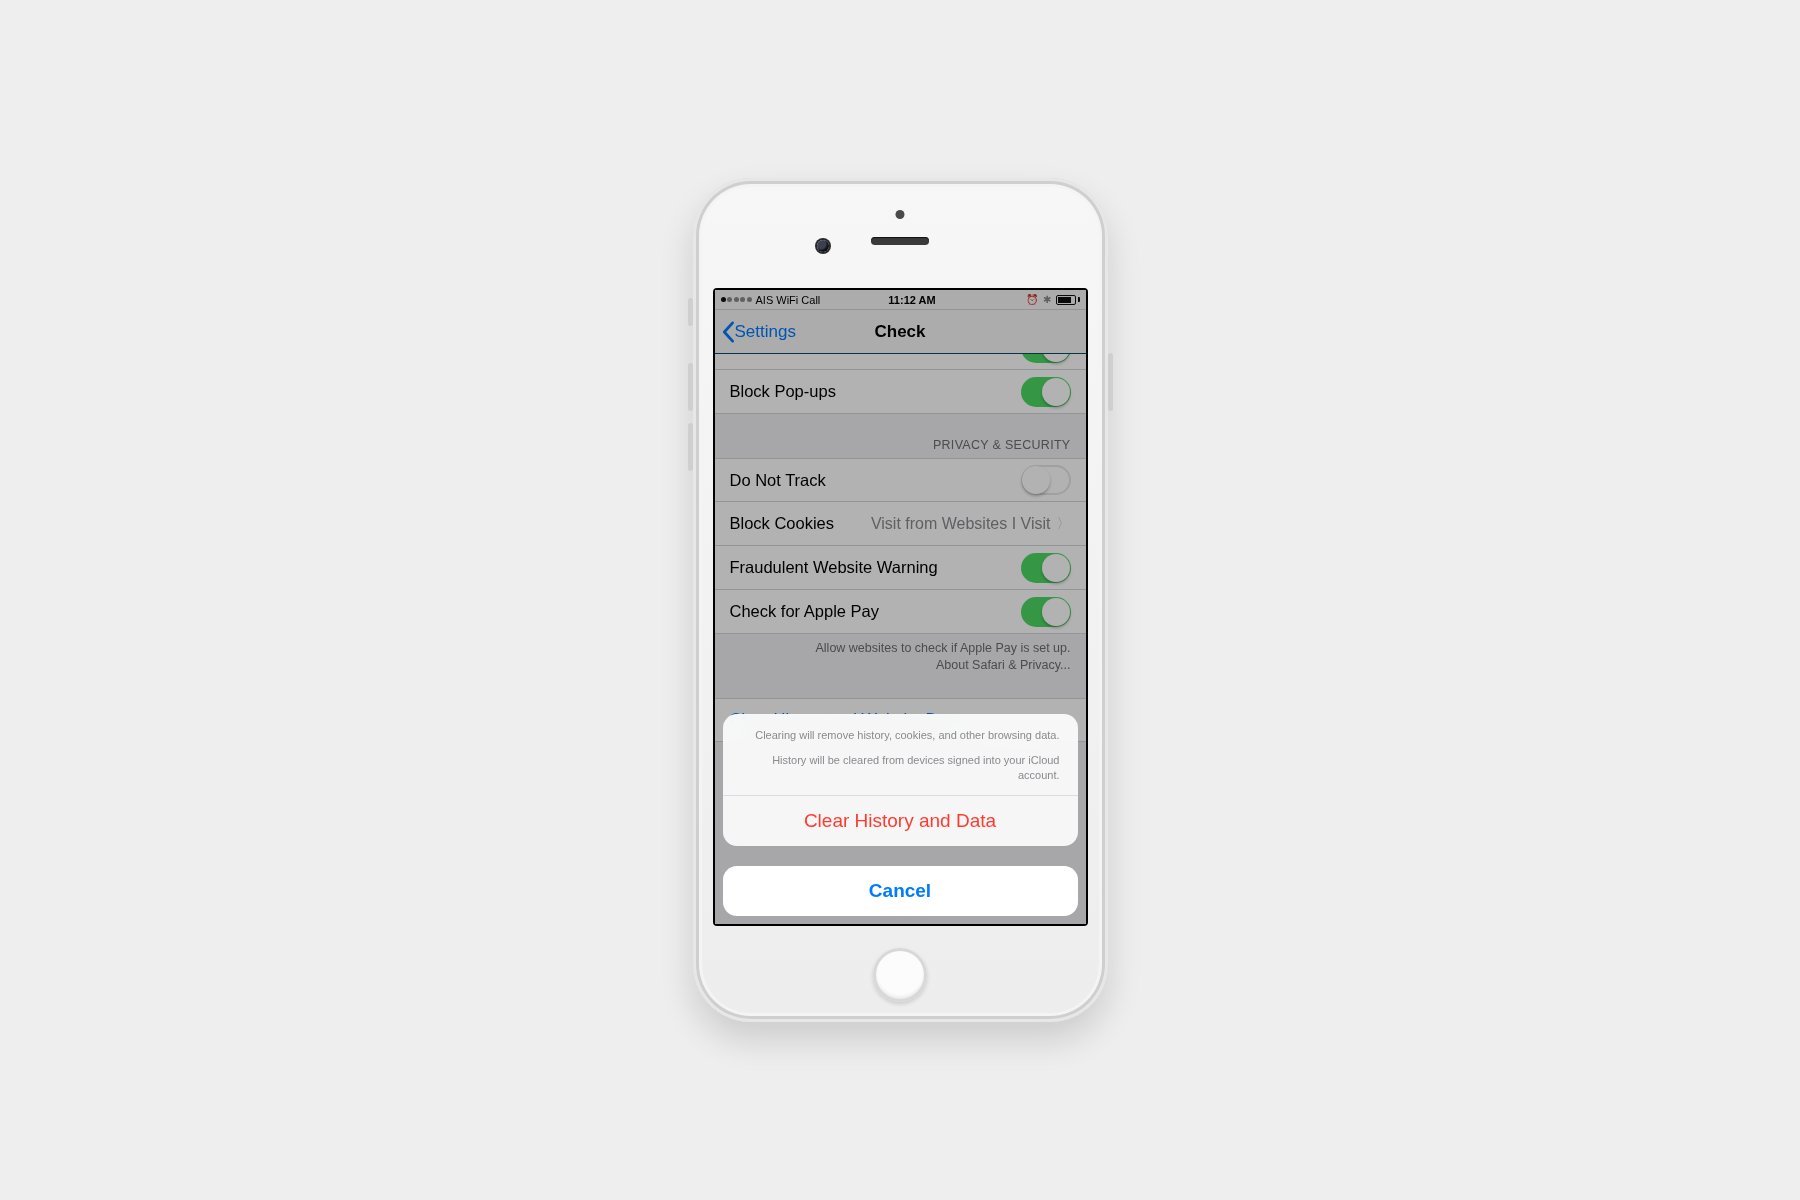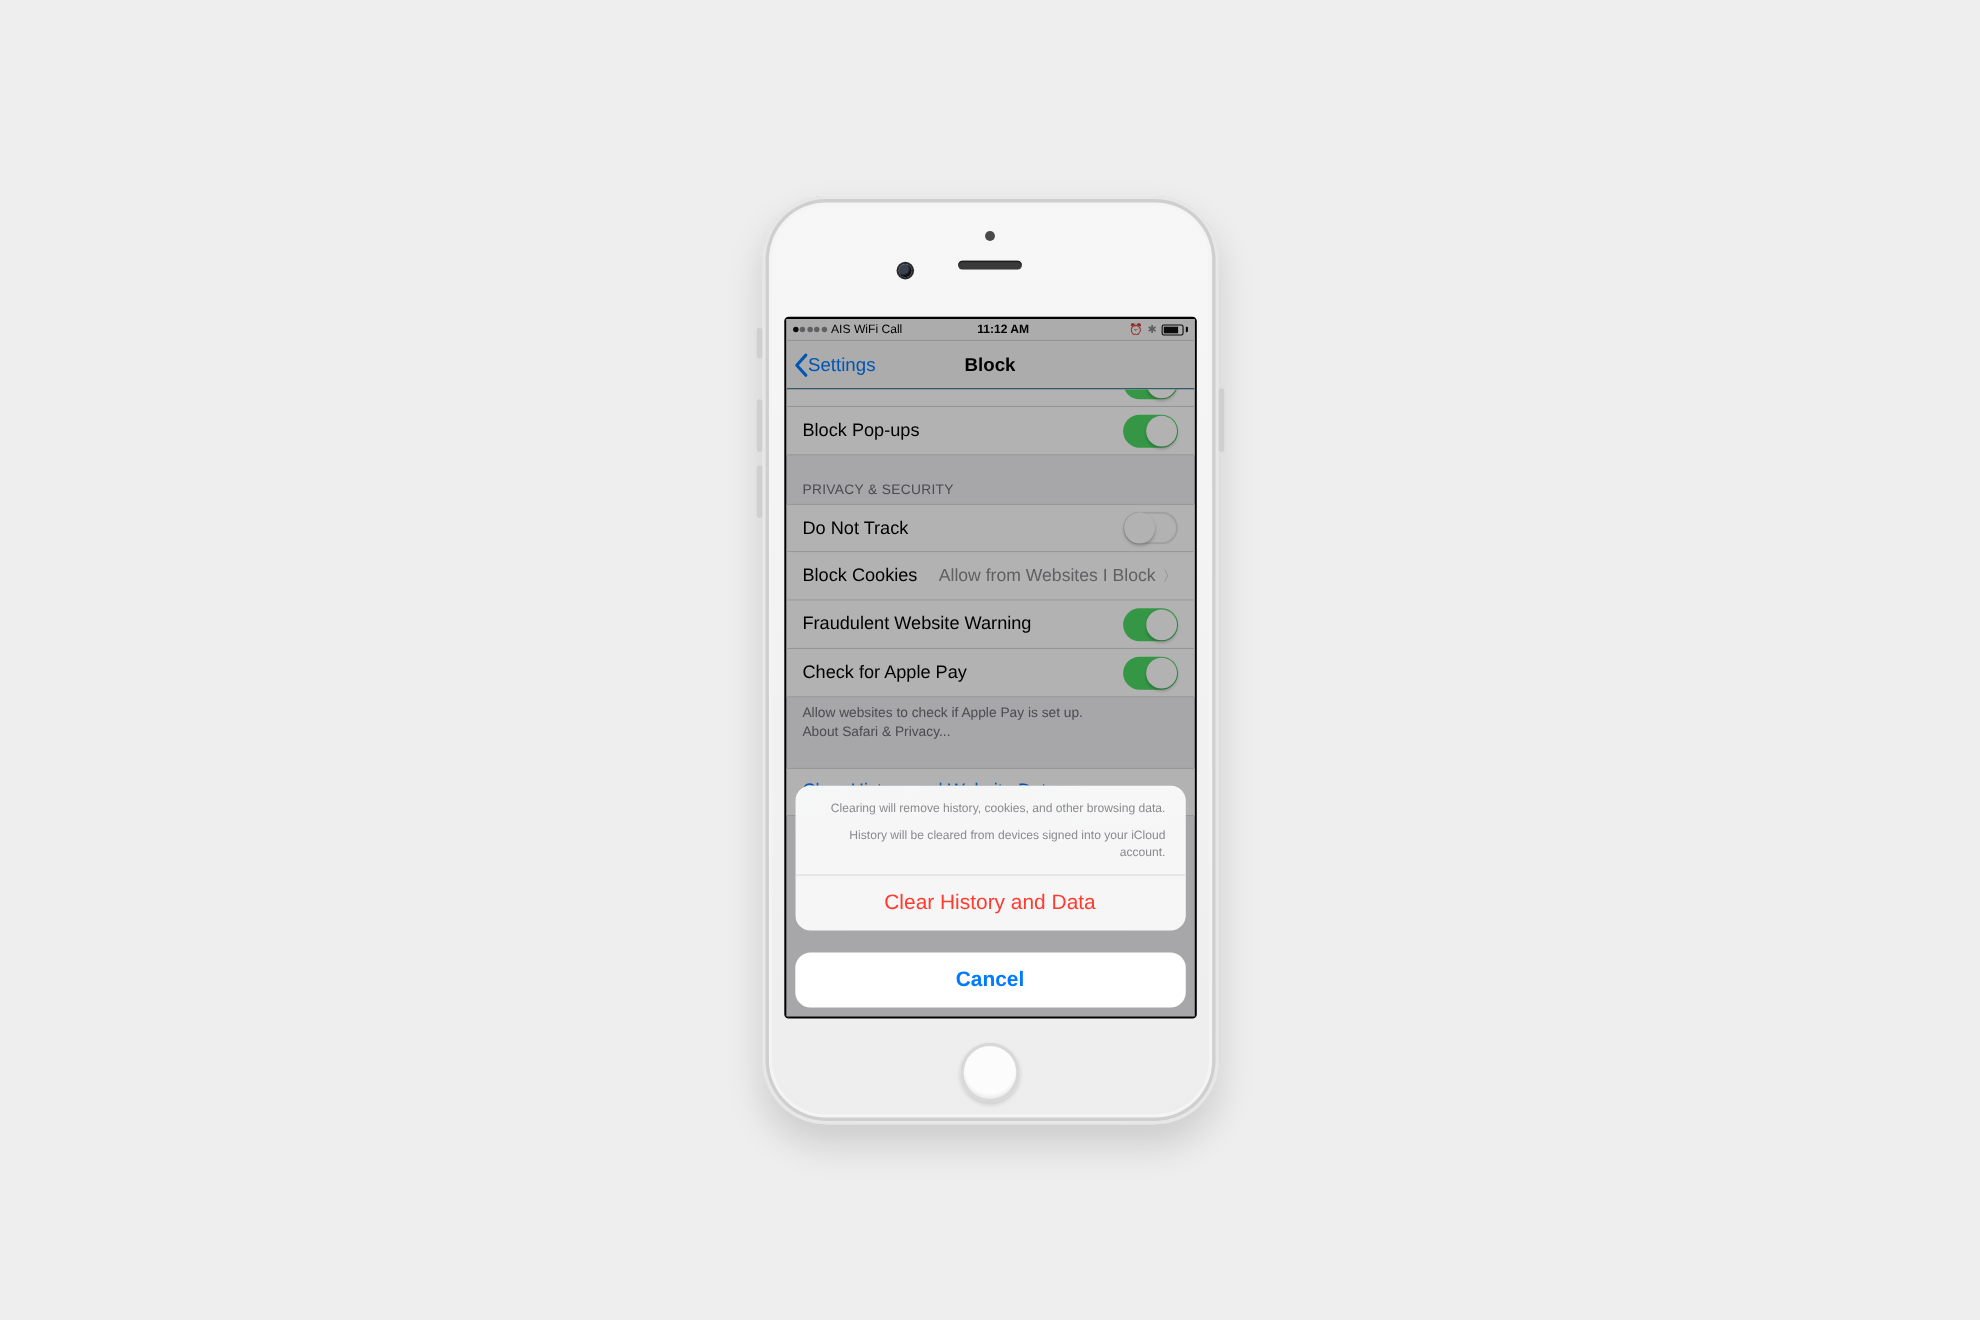--- a/index.html
+++ b/index.html
@@ -58,21 +58,21 @@
     .alarm, .bt { font-size:10px; color:#8a8a8f; }
 
     
     .navbar { height:44px; background:#f7f7f8; border-bottom:1px solid #0c4a6e; display:flex; align-items:center; justify-content:center; position:relative; }
     .navbar .back { position:absolute; left:6px; top:0; bottom:0; display:flex; align-items:center; color:#007aff; font-size:17px; gap:-1px;}
     .navbar .back svg { width:14px; height:22px; }
     .navbar .title { font-weight:600; font-size:17px; }
 
     
     .list { position:absolute; top:64px; left:0; right:0; bottom:0; overflow:hidden; }
-    .list-inner { position:relative; top:-28px; } 
+    .list-inner { position:relative; top:-28px;text-align:right; } 
     .row { background:#fff; min-height:44px; display:flex; align-items:center; justify-content:space-between; padding:0 15px; border-bottom:1px solid #d6d6da; font-size:16.5px; }
     .row.first-visible { border-top:1px solid #d6d6da; }
     .row .label { color:#000; }
     .row .value { color:#8a8a8f; display:flex; align-items:center; gap:6px; font-size:16px;}
     .row .chev { color:#c7c7cc; font-size:14px; }
 
     .toggle { width:50px; height:30px; border-radius:15px; position:relative; }
     .toggle.on { background:#4cd964; }
     .toggle.off { background:#fff; box-shadow: inset 0 0 0 2px #e5e5ea; }
     .toggle .knob { position:absolute; top:1px; width:28px; height:28px; border-radius:50%; background:#fff; box-shadow:0 2px 3px rgba(0,0,0,0.25); }
@@ -139,21 +139,21 @@
         </div>
       </div>
 
       <div class="navbar">
         <div class="back">
           <svg viewBox="0 0 14 24">
               <path d="M12 2 L3 12 L12 22" fill="none" stroke="#007aff" stroke-width="3" stroke-linecap="round" stroke-linejoin="round"></path>
             </svg>
           <span>Settings</span>
         </div>
-        <div class="title">Block</div>
+        <div class="title">Check</div>
       </div>
 
       <div class="list">
         <div class="list-inner">
 
           <div class="row">
             <span class="label">Show Tab Bar</span>
             <span class="toggle on">
                 <span class="knob"></span>
               </span>
@@ -169,21 +169,21 @@
 
           <div class="row first-visible">
             <span class="label">Do Not Track</span>
             <span class="toggle off">
                 <span class="knob"></span>
               </span>
           </div>
           <div class="row">
             <span class="label">Block Cookies</span>
             <span class="value">
-              <span>Allow from Websites I Block</span>
+              <span>Visit from Websites I Visit</span>
               <span class="chev">〉</span>
             </span>
           </div>
           <div class="row">
             <span class="label">Fraudulent Website Warning</span>
             <span class="toggle on">
                 <span class="knob"></span>
               </span>
           </div>
           <div class="row">

